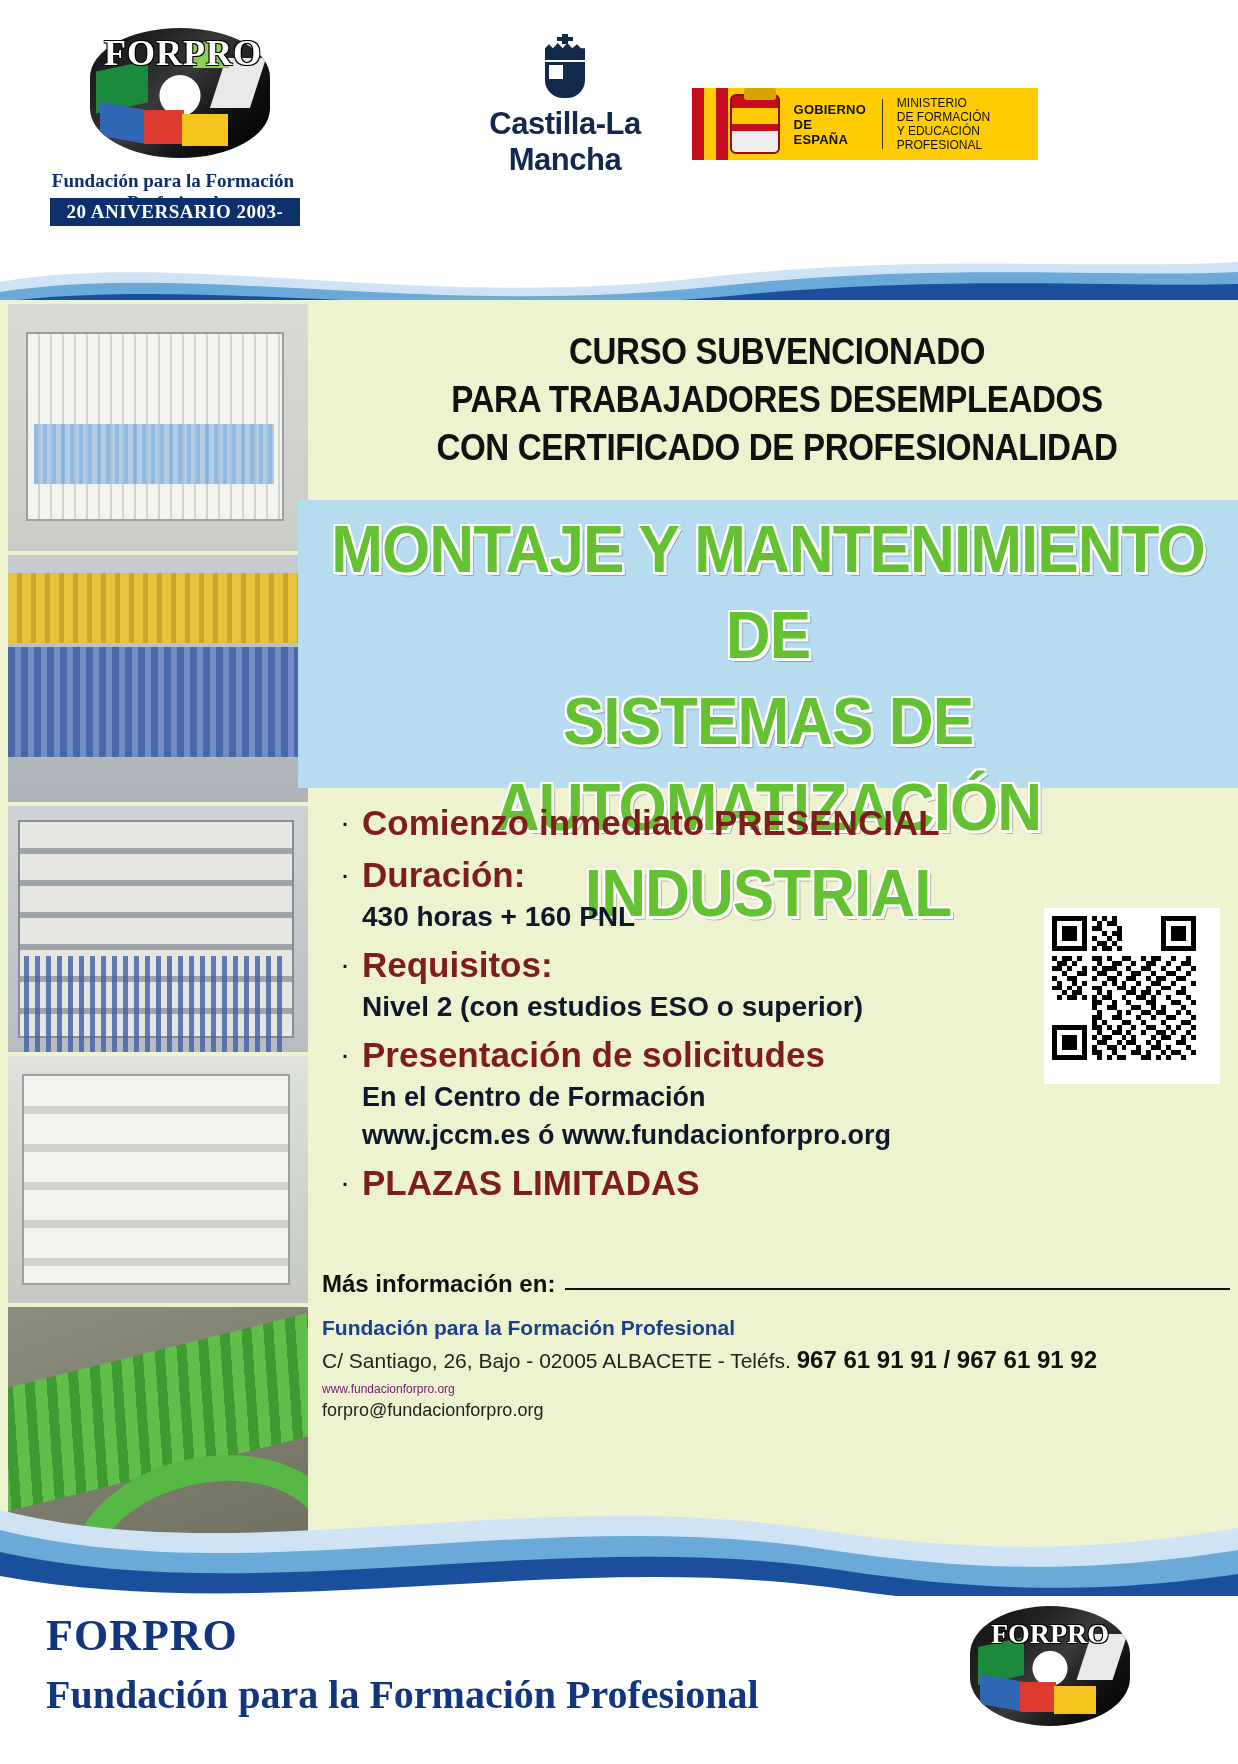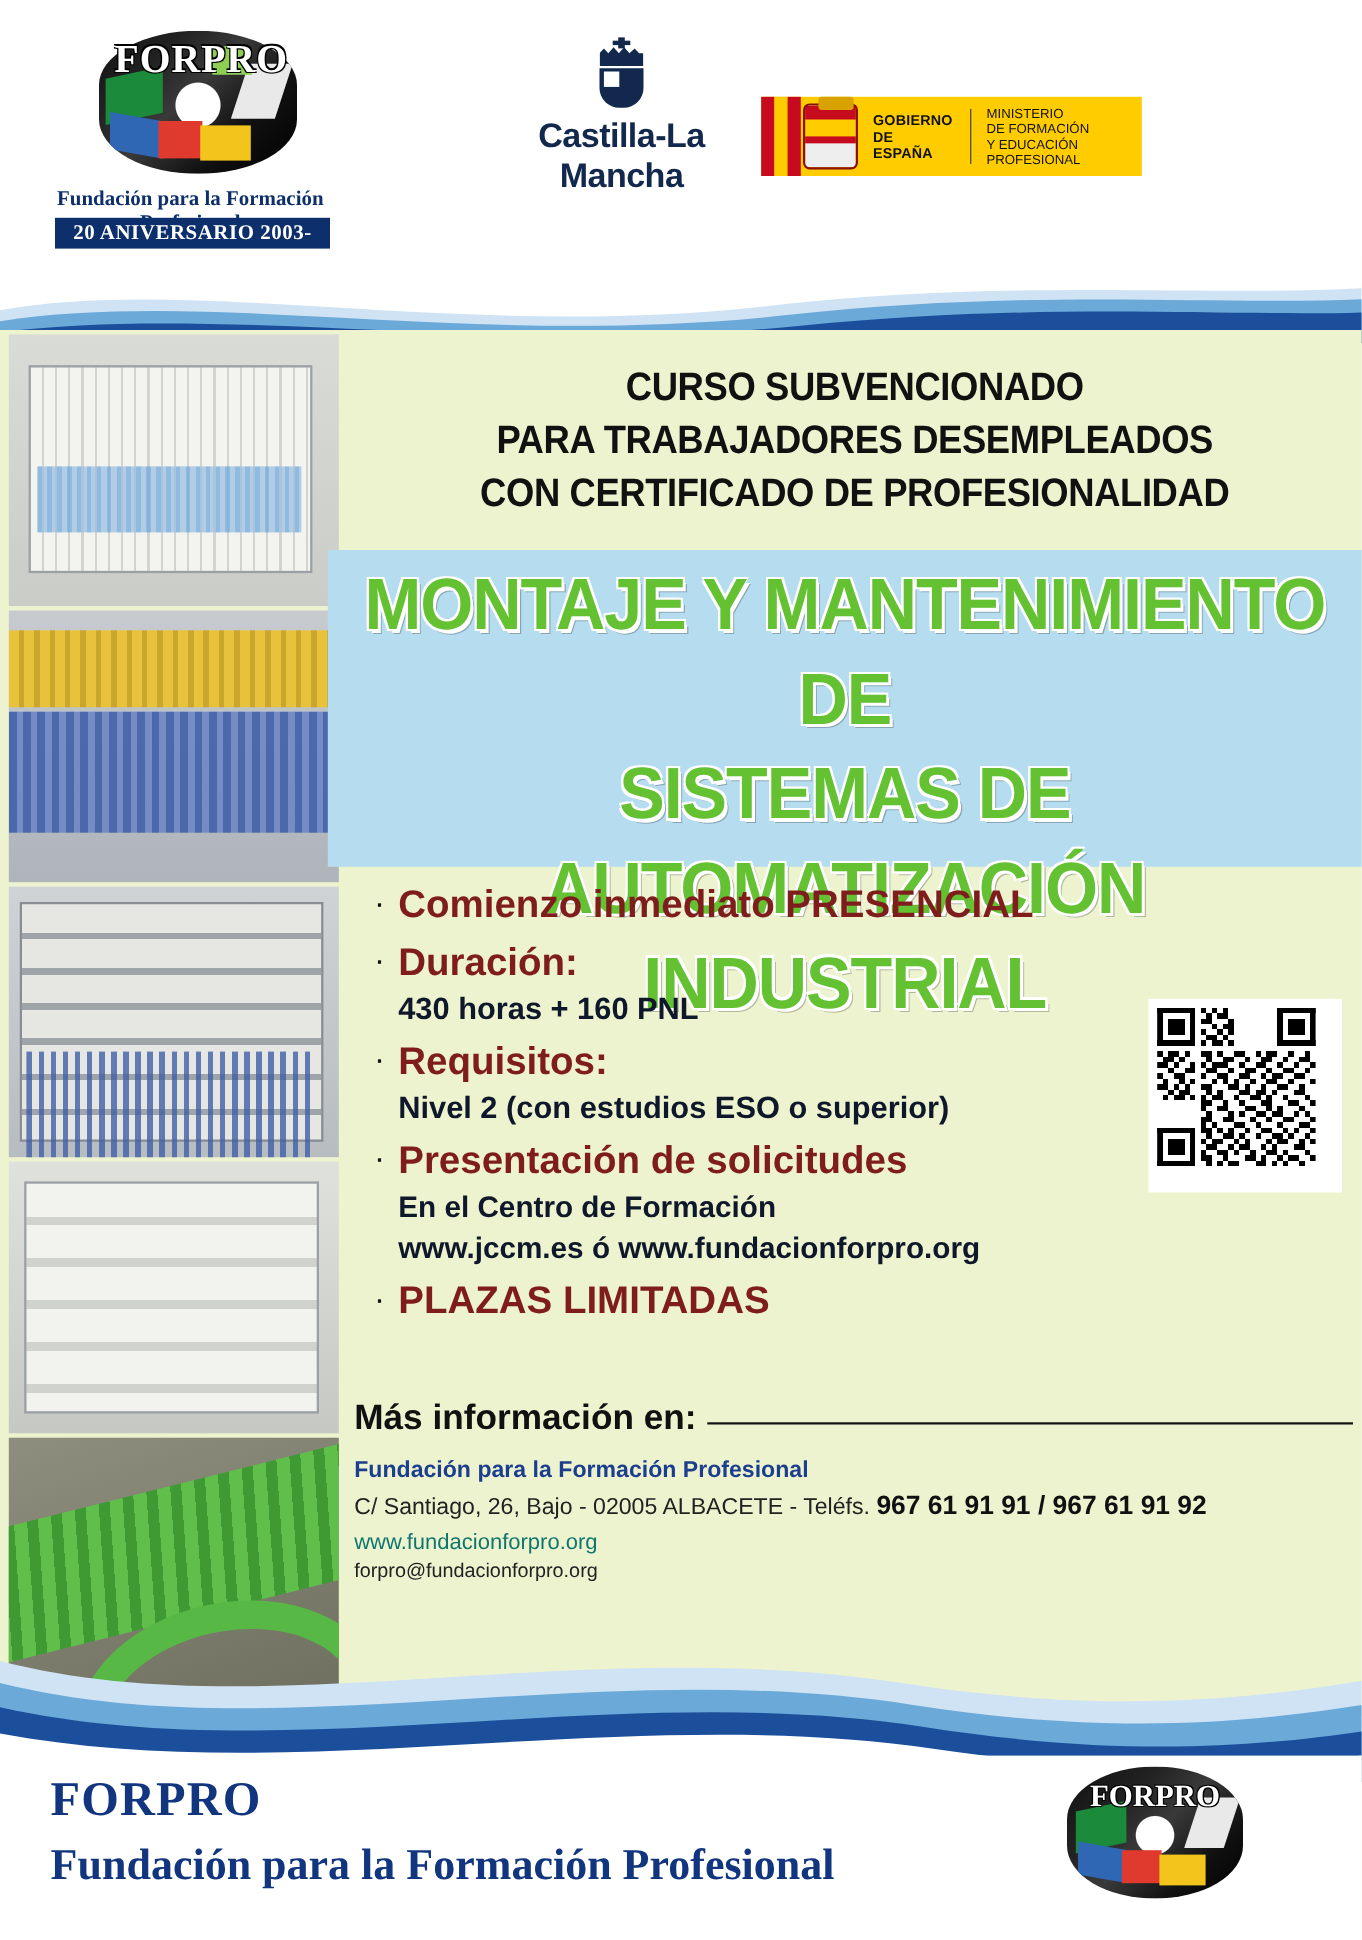--- a/index.html
+++ b/index.html
@@ -223,34 +223,34 @@
   .qr{
     position:absolute;right:18px;top:608px;width:160px;height:160px;background:#ffffff;
     padding:8px;
   }
 
   .info{
     position:absolute;left:6px;top:970px;width:908px;
   }
   .masinfo{
     display:flex;align-items:center;
-    font-family:"Liberation Sans", sans-serif;font-weight:bold;font-size:32px;color:#111;
+    font-family:"Liberation Sans", sans-serif;font-weight:bold;font-size:24px;color:#111;
   }
   .masinfo .line{
     flex:1;height:2px;background:#111;margin-left:10px;margin-top:10px;
   }
   .org{
     margin-top:18px;font-family:"Liberation Sans", sans-serif;font-weight:bold;
     font-size:21px;color:#1b3e8f;
   }
   .addr{
     margin-top:6px;font-size:21px;color:#222;
   }
   .addr b{font-size:24px;color:#111;}
-  .web{margin-top:8px;font-size:20px;color:#0f766e;}
+  .web{margin-top:8px;font-size:12px;color:#701a75;}
   .mail{margin-top:4px;font-size:18px;color:#222;}
 
   
   .wave-bottom{
     position:absolute;left:0;top:1500px;width:1238px;height:120px;
   }
   .footer{
     position:absolute;left:0;top:1596px;width:1238px;height:168px;background:#ffffff;
   }
   .footer-text{

